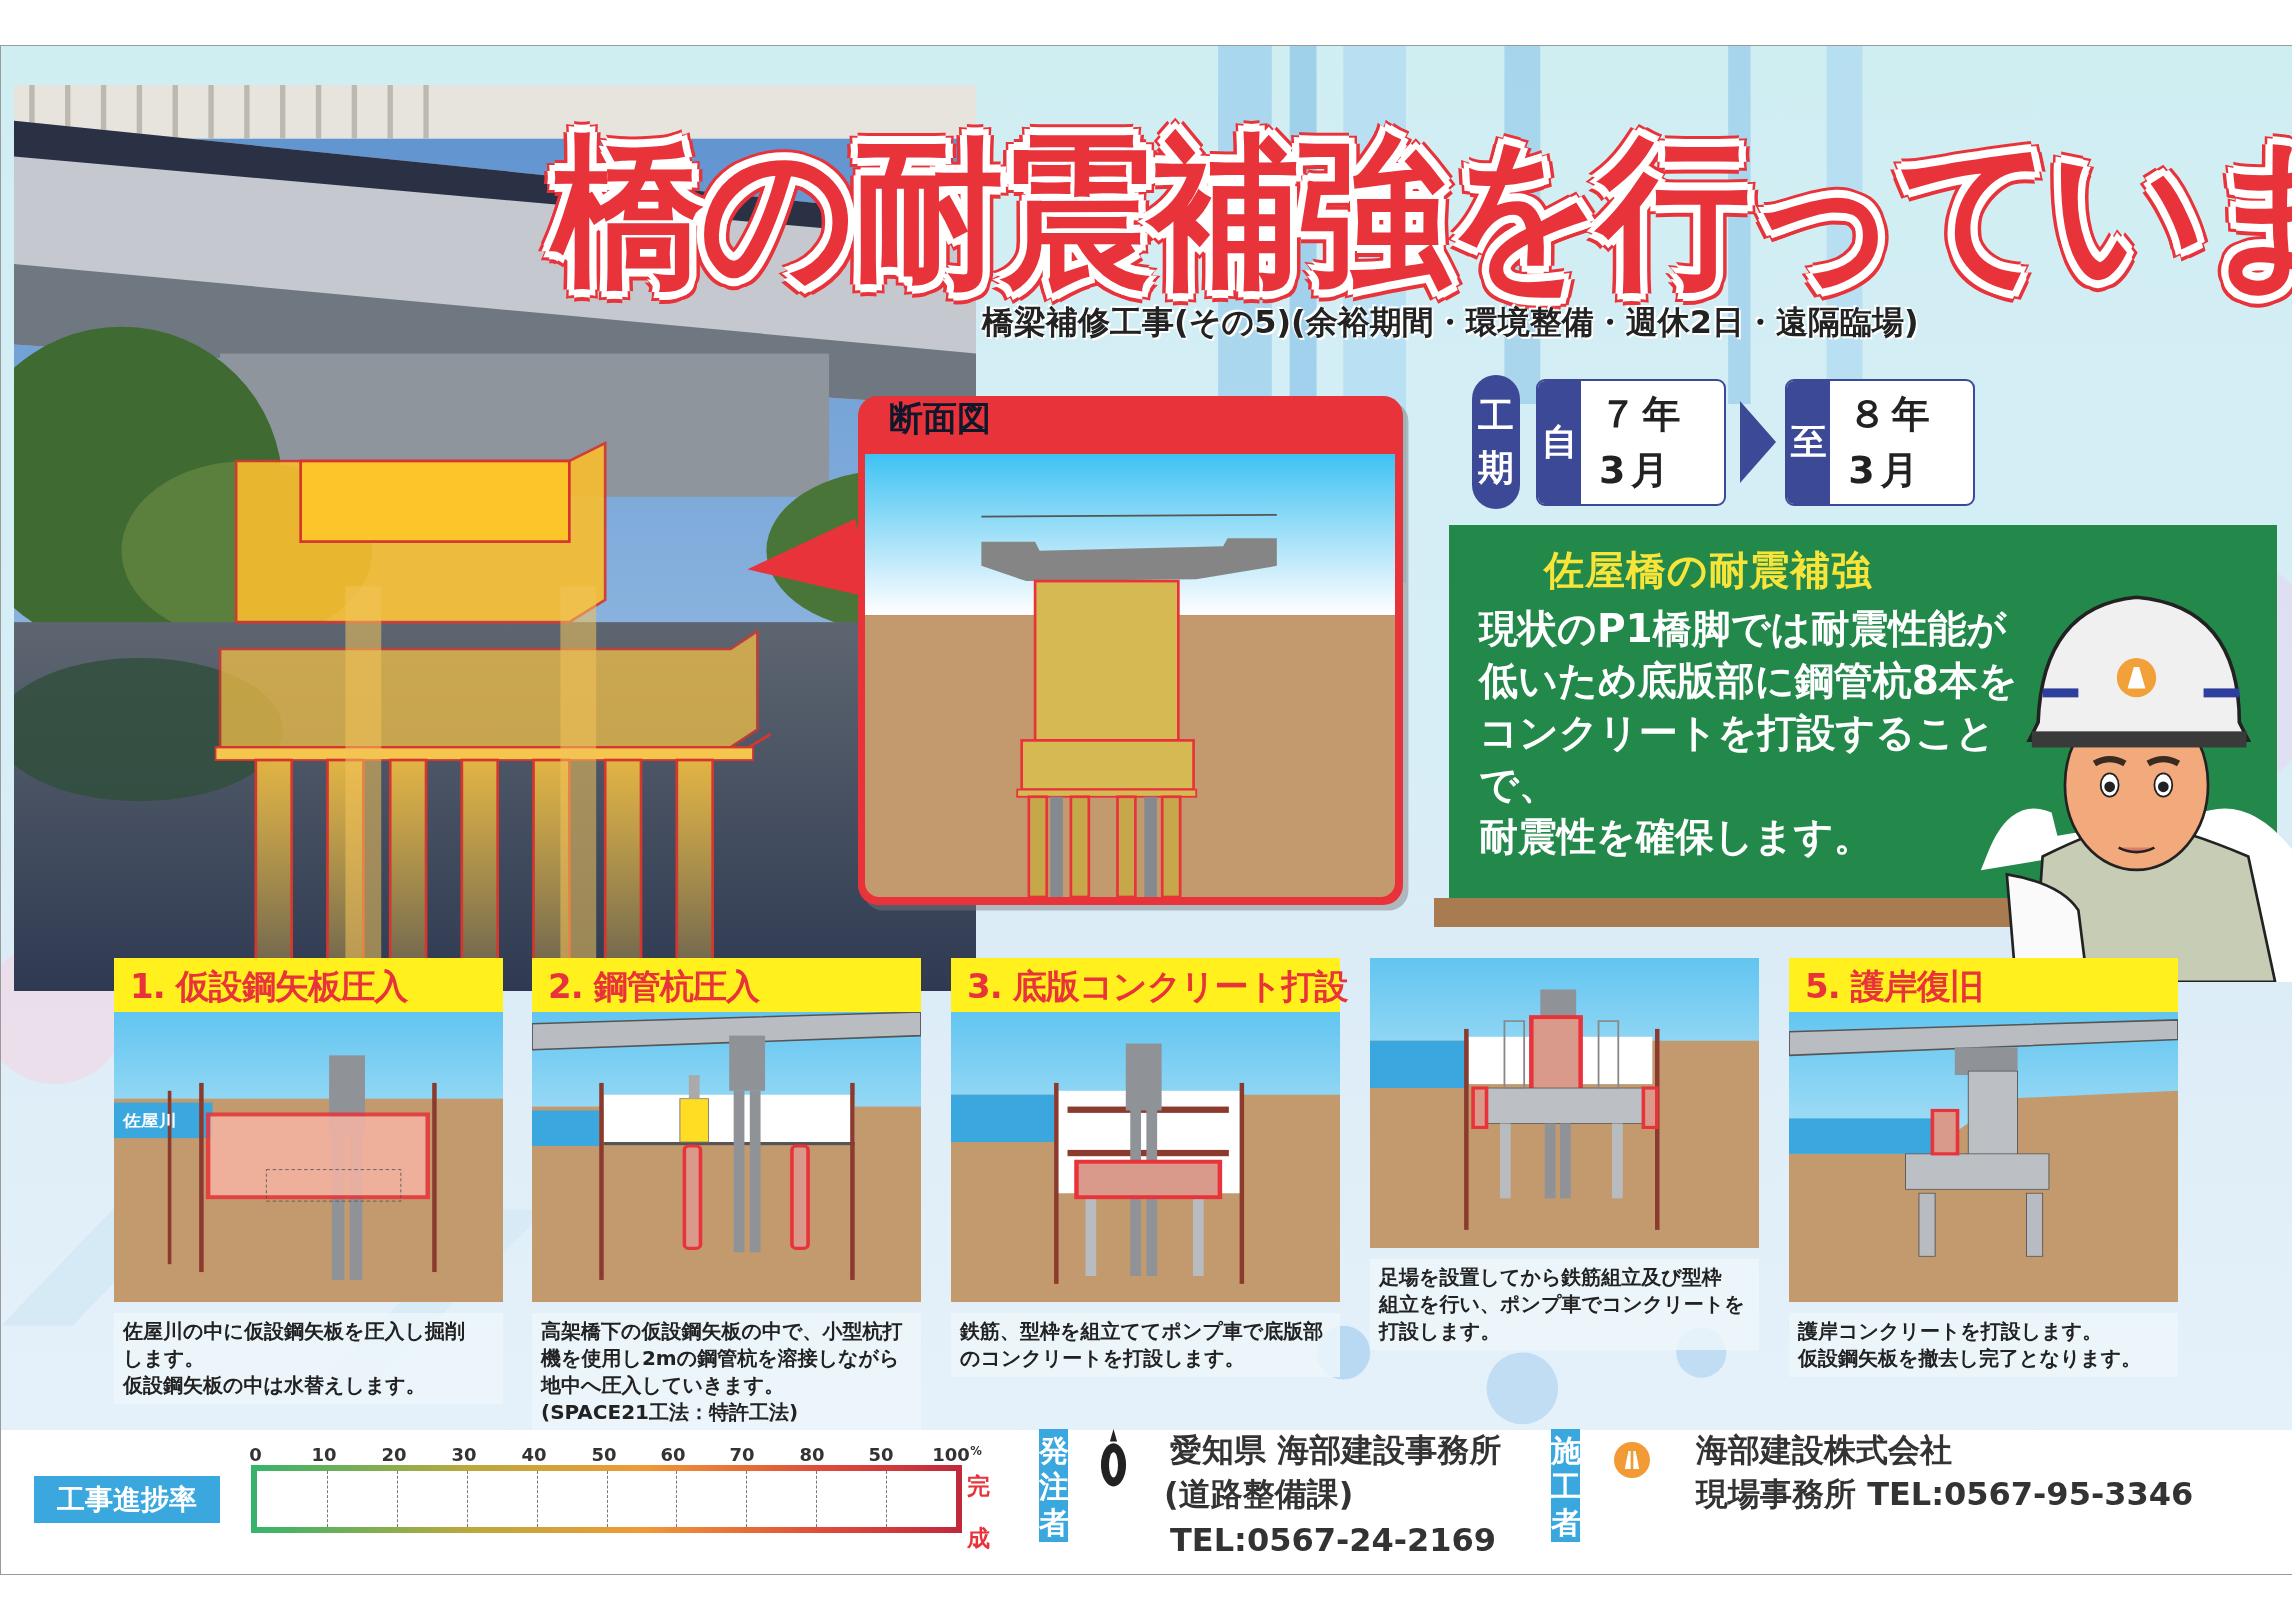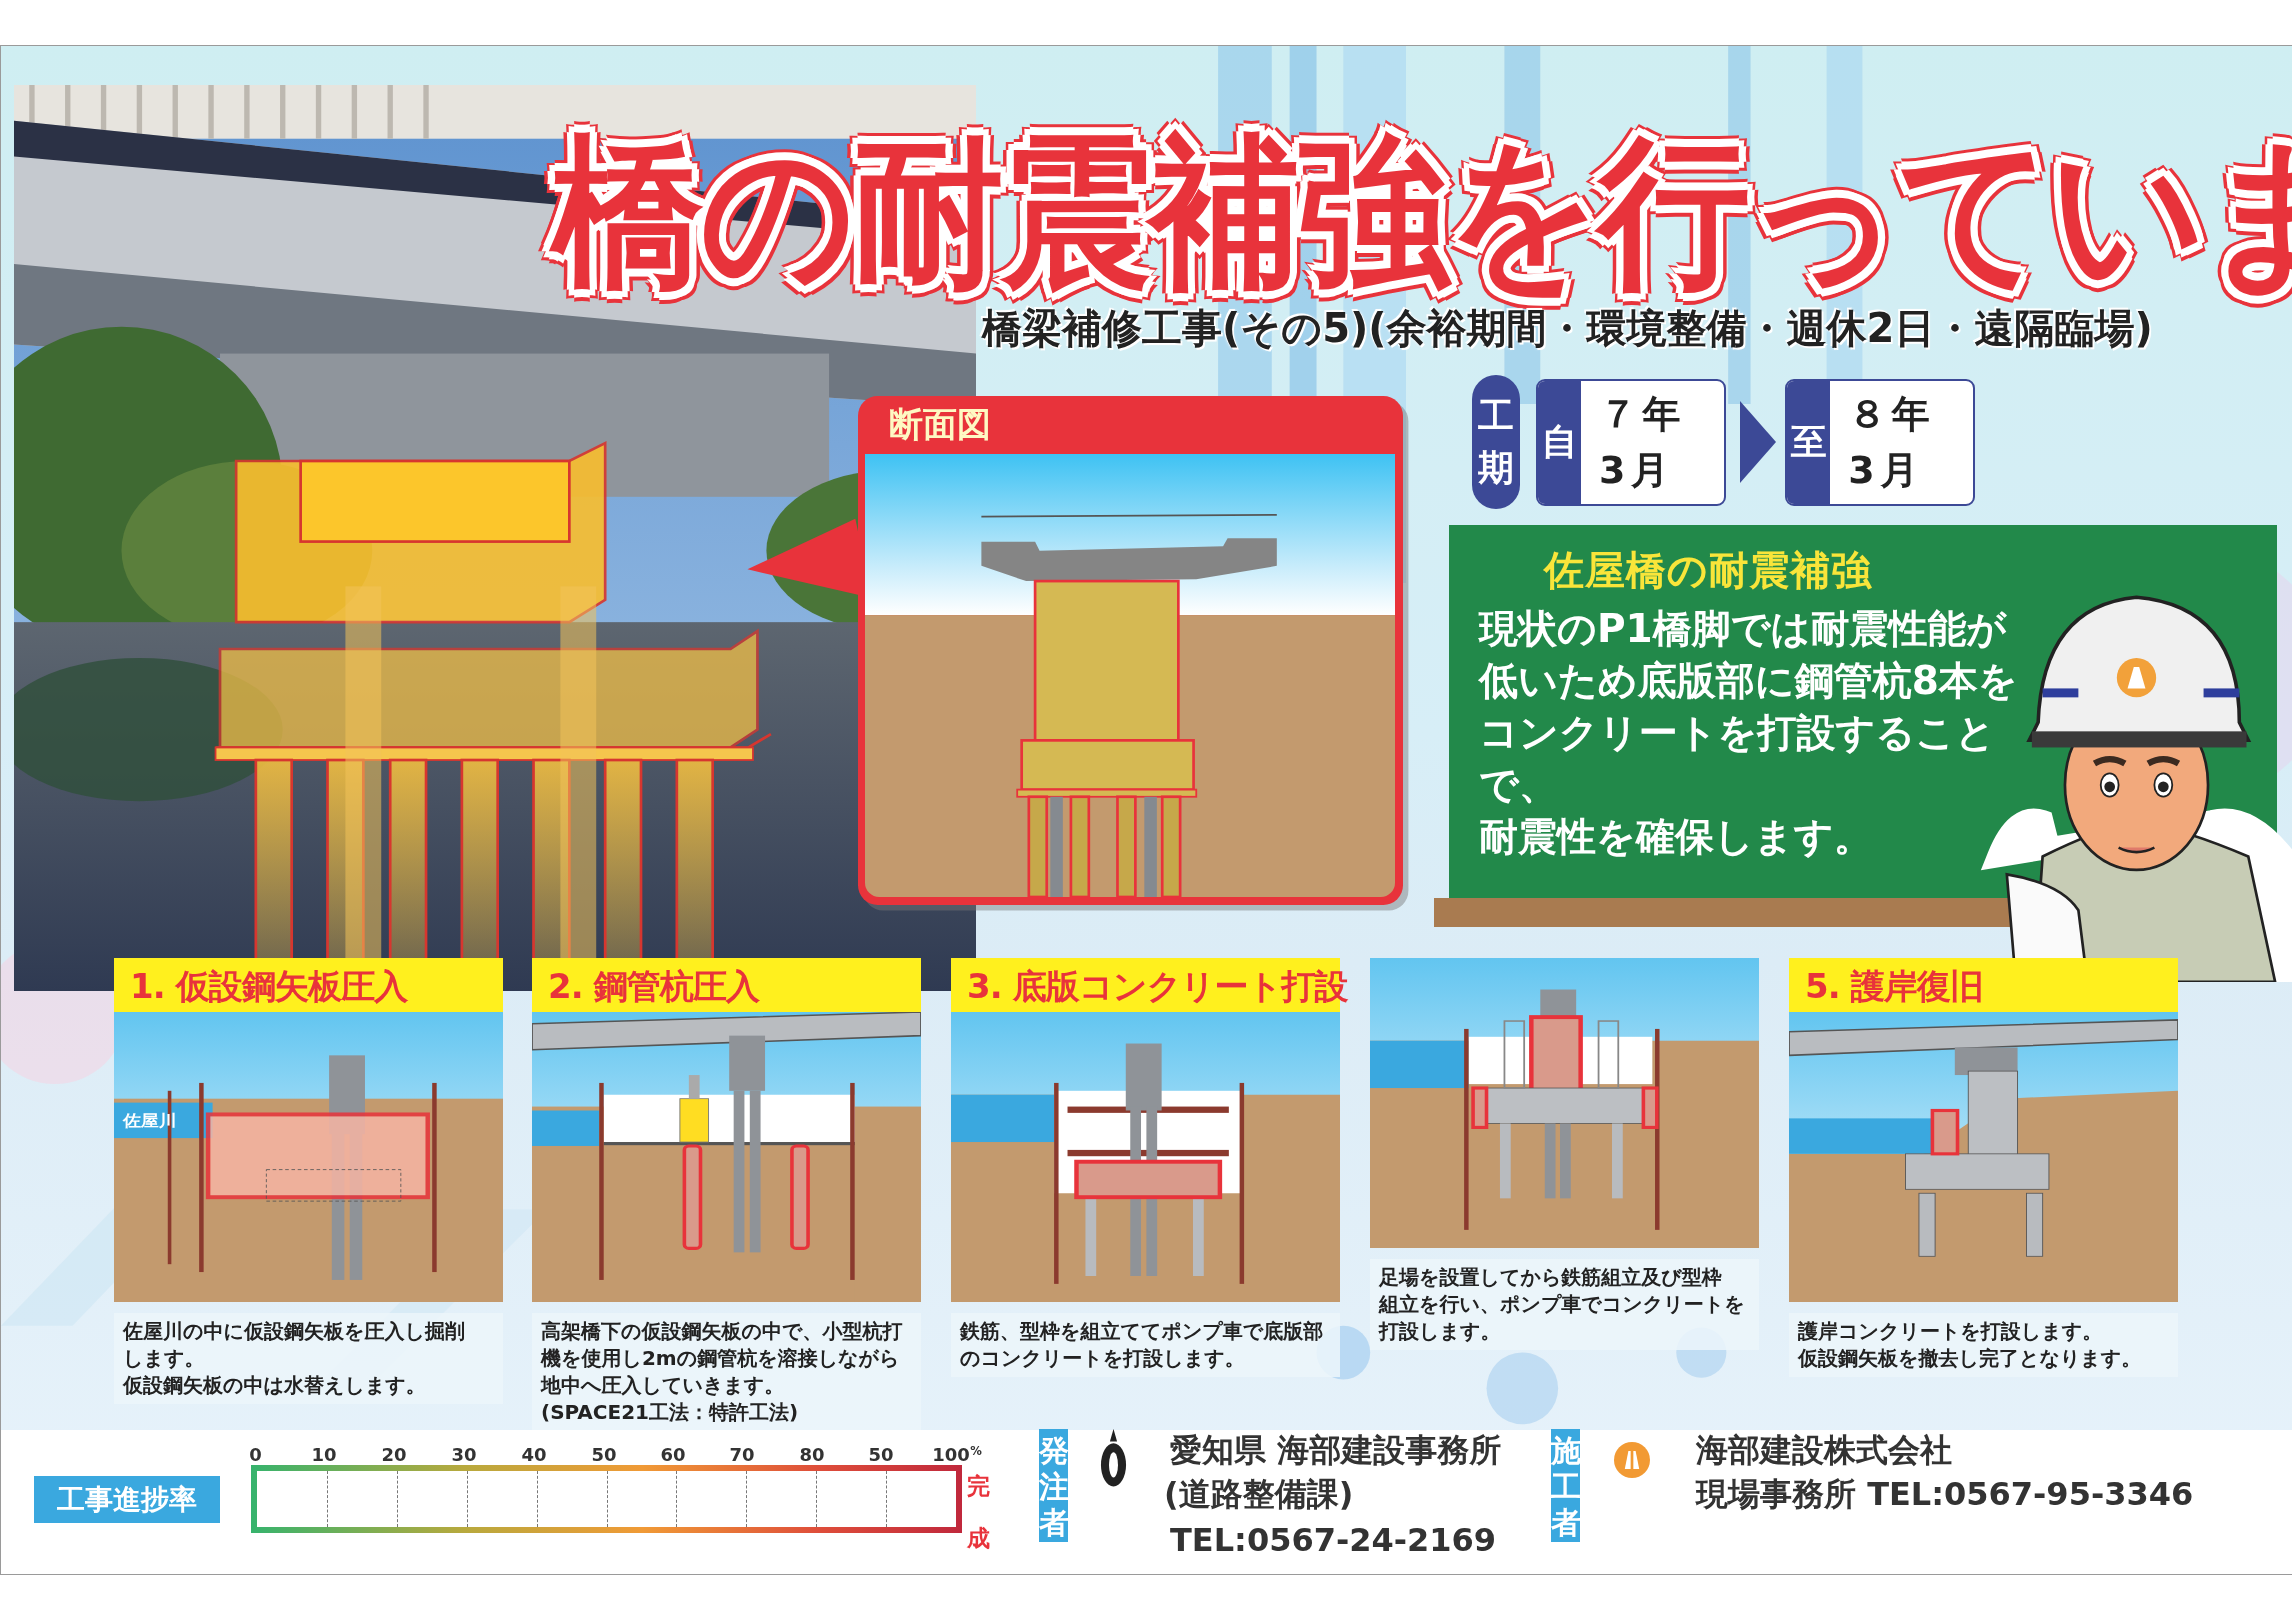--- a/index.html
+++ b/index.html
@@ -29,21 +29,21 @@
     white-space: nowrap;
     text-shadow:
       0 0 0 #fff, 5.4px 5.4px 0 #fff, -5.4px -5.4px 0 #fff, 5.4px -5.4px 0 #fff, -5.4px 5.4px 0 #fff,
       0 7.2px 0 #fff, 0 -7.2px 0 #fff, 7.2px 0 0 #fff, -7.2px 0 0 #fff,
       0 10.7px 0 #e8333b, 10.7px 0 0 #e8333b, -10.7px 0 0 #e8333b, 0 -10.7px 0 #e8333b,
       8px 8px 0 #e8333b, -8px 8px 0 #e8333b, 8px -8px 0 #e8333b, -8px -8px 0 #e8333b;
     transform: scaleY(1.08);
   }
   .subtitle {
     position: absolute; left: 981px; top: 255px; width: 1308px;
-    font-size: 40px; font-weight: bold; color: #222; white-space: nowrap;
+    font-size: 32px; font-weight: bold; color: #222; white-space: nowrap;
     text-shadow: 0 0 3.6px #fff, 1.8px 1.8px 0 #fff, -1.8px -1.8px 0 #fff;
   }
 
   
   .period { position: absolute; left: 1471px; top: 329px; height: 134px; display: flex; align-items: center; }
   .period-label {
     width: 48px; height: 134px; border-radius: 24px; background: #3c4996; color: #fff;
     font-size: 36px; font-weight: bold; display: flex; flex-direction: column; align-items: center; justify-content: center; line-height: 52px;
   }
   .date-box {
@@ -51,21 +51,21 @@
   }
   .date-key { width: 43px; background: #3c4996; color: #fff; font-size: 36px; font-weight: bold; display: flex; align-items: center; justify-content: center; }
   .date-val { width: 143px; padding-left: 18px; display: flex; flex-direction: column; justify-content: center; font-size: 38px; font-weight: bold; color: #222; line-height: 56px; letter-spacing: 5.4px; }
   .arrow-right { width: 0; height: 0; border-top: 41px solid transparent; border-bottom: 41px solid transparent; border-left: 36px solid #3c4996; margin-left: 14.3px; margin-right: 9px; }
 
   
   .section {
     position: absolute; left: 857px; top: 350px; width: 545px; height: 509px;
     background: #e8333b; border-radius: 19.7px; box-shadow: 5.4px 5.4px 0 rgba(120,120,120,0.45);
   }
-  .section-title { position: absolute; left: 31px; top: 6px; font-size: 34px; font-weight: 900; color: #fef9c3; }
+  .section-title { position: absolute; left: 31px; top: 0; font-size: 34px; font-weight: 900; color: #0f172a; }
   .section-inner { position: absolute; left: 7.2px; top: 58px; width: 530px; height: 443px; border-radius: 0 0 14.3px 14.3px; overflow: hidden; }
   .section-inner svg { width: 100%; height: 100%; display: block; }
   .callout { position: absolute; left: 748px; top: 484px; width: 0; height: 0; border-top: 27px solid transparent; border-bottom: 54px solid transparent; border-right: 116px solid #e8333b; transform: rotate(-12deg); }
 
   
   .board {
     position: absolute; left: 1448px; top: 479px; width: 828px; height: 400px; background: #22894a;
   }
   .board-ledge { position: absolute; left: 1433px; top: 852px; width: 846px; height: 29px; background: #a97b50; }
   .board-title { position: absolute; left: 1543px; top: 497px; font-size: 40px; font-weight: bold; color: #f9e53a; letter-spacing: 0.9px; }

